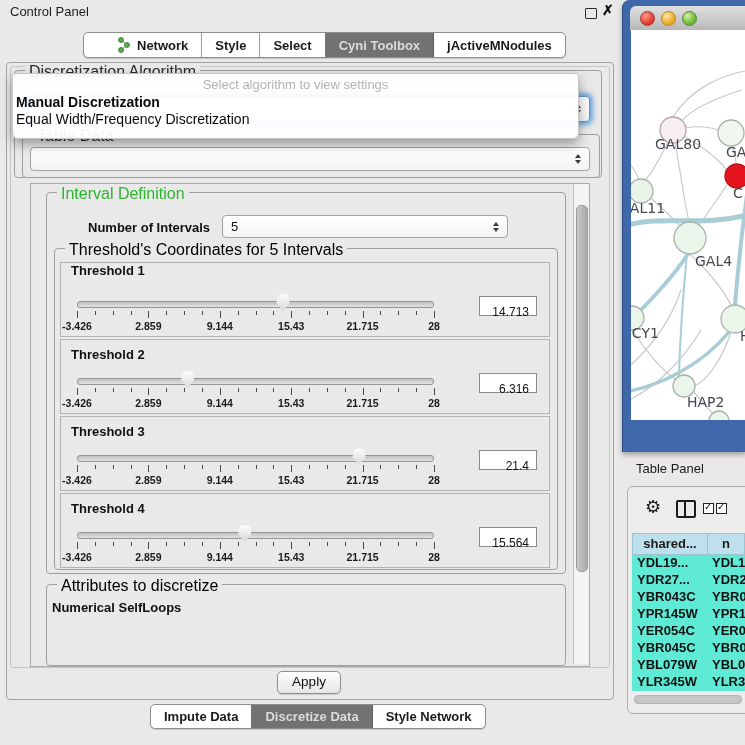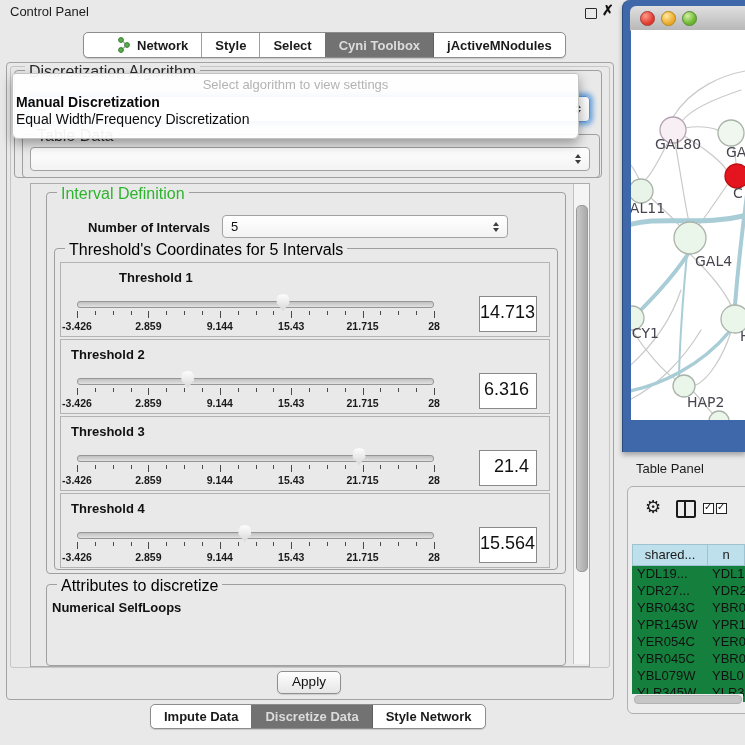--- a/index.html
+++ b/index.html
@@ -49,21 +49,21 @@
 
   .boldlbl{font-size:13px;font-weight:bold;color:#111;}
 
   
   .throw{left:60px;width:490px;height:75px;border:1px solid #b3b3b3;background:#e9e9e9;box-sizing:border-box;}
   .sliderwrap{position:absolute;left:16px;top:30px;width:357px;height:40px;}
   .track{position:absolute;left:0;right:0;top:8px;height:5px;border:1px solid #969696;border-radius:3px;background:linear-gradient(#c0c0c0,#e2e2e2);}
   .thumb{position:absolute;top:1px;width:15px;height:17px;background:linear-gradient(#fdfdfd,#d8d8d8);clip-path:polygon(8% 28%,20% 6%,50% 0,80% 6%,92% 28%,92% 55%,50% 100%,8% 55%);filter:drop-shadow(0 0 1px #777);}
   .tick{position:absolute;width:1px;background:#4a4a4a;}
   .slabel{position:absolute;transform:translateX(-50%);font-size:10.5px;font-weight:bold;color:#1a1a1a;white-space:nowrap;}
-  .valbox{position:absolute;right:12px;top:33px;width:58px;height:36px;border:1px solid #8a8a8a;background:#fff;font-size:18px;color:#111;text-align:right;padding:0 7px 0 0;box-sizing:border-box;line-height:30px;font-family:"Liberation Sans",sans-serif;}
+  .valbox{position:absolute;right:12px;top:33px;width:58px;height:20px;border:1px solid #8a8a8a;background:#fff;font-size:12px;color:#111;text-align:right;padding:0 7px 0 0;box-sizing:border-box;line-height:30px;font-family:"Liberation Sans",sans-serif;}
 
   
   .attrlist{left:52px;top:618px;width:504px;height:46px;background:#fff;border:1px solid #b0b0b0;overflow:hidden;}
   .attrlist .item{font-size:13px;color:#111;line-height:16.5px;padding-left:12px;}
   .attr-scroll{position:absolute;right:1px;top:0;width:12px;height:100%;background:#f0f0f0;border-left:1px solid #d5d5d5;}
   .attr-thumb{position:absolute;right:2px;top:2px;width:8px;height:30px;background:#bdbdbd;border-radius:4px;border:1px solid #a8a8a8;}
 
   .applybtn{left:277px;top:671px;width:62px;height:21px;border:1px solid #8f8f8f;border-radius:5px;background:linear-gradient(#fefefe,#e6e6e6);font-size:13.5px;color:#111;text-align:center;line-height:20px;box-shadow:0 1px 1px rgba(0,0,0,.12);}
 
   
@@ -76,21 +76,21 @@
   .netcanvas{left:631px;top:30px;width:114px;height:390px;background:#fff;overflow:hidden;}
 
   .tp-title{left:636px;top:461px;font-size:13px;color:#1c1c1c;}
   .tp-card{left:627px;top:486px;width:125px;height:226px;background:#ececec;border:1px solid #b0b0b0;border-radius:6px;}
   .gear{left:645px;top:496px;font-size:18px;color:#1a1a1a;font-family:"DejaVu Sans",sans-serif;}
   .spliticon{left:676px;top:500px;width:16px;height:14px;border:2px solid #1a1a1a;border-radius:2px;}
   .spliticon::after{content:"";position:absolute;left:6px;top:0;width:2px;height:100%;background:#1a1a1a;}
   .cb{position:absolute;width:9px;height:9px;border:1.5px solid #222;background:#fff;}
   .cb::after{content:"\2713";position:absolute;left:0px;top:-3px;font-size:10px;color:#111;}
 
-  .tpeek{left:632px;top:544px;width:113px;height:158px;overflow:hidden;background:#15803d;}
+  .tpeek{left:632px;top:533px;width:113px;height:158px;overflow:hidden;background:#5eead4;font-weight:bold;}
   .trow{display:flex;height:17px;}
   .trow .c1{width:71px;padding-left:5px;font-size:13px;color:#111;white-space:nowrap;overflow:hidden;}
   .trow .c2{flex:1;padding-left:4px;font-size:13px;color:#111;white-space:nowrap;overflow:hidden;}
   .thead{display:flex;height:22px;}
   .thead .hc{box-sizing:border-box;background:#bedfec;border:1px solid #9fc2d1;font-size:13px;color:#1a1a1a;text-align:center;line-height:20px;white-space:nowrap;overflow:hidden;}
   .thead .hc1{width:76px;}
   .thead .hc2{flex:1;border-left:none;}
   .hscroll{left:632px;top:694px;width:111px;height:9px;background:#ececec;}
   .hthumb{left:634px;top:695px;width:106px;height:7px;background:#c6c6c6;border:1px solid #b2b2b2;border-radius:4px;}
 
@@ -175,21 +175,21 @@
         <span class="arr-up"></span>
         <span class="arr-dn"></span>
       </span>
   </div>
 
   <div class="abs gbox" style="left:54px;top:248px;width:502px;height:320px;">
     <span class="legend blue">Threshold's Coordinates for 5 Intervals</span>
   </div>
   <div id="thresholds">
       <div class="abs throw" style="top: 262px;">
-        <div class="boldlbl" style="position: absolute; left: 10px; top: 7px; margin-left: 48px;">Threshold 1</div>
+        <div class="boldlbl" style="position: absolute; left: 10px; top: 0;">Threshold 1</div>
         <div class="sliderwrap">
           <div class="track"></div>
           <div class="tick" style="left: 0%; top: 18px; height: 7px;"></div>
           <div class="tick" style="left: 5%; top: 18px; height: 4px;"></div>
           <div class="tick" style="left: 10%; top: 18px; height: 4px;"></div>
           <div class="tick" style="left: 15%; top: 18px; height: 4px;"></div>
           <div class="tick" style="left: 20%; top: 18px; height: 7px;"></div>
           <div class="tick" style="left: 25%; top: 18px; height: 4px;"></div>
           <div class="tick" style="left: 30%; top: 18px; height: 4px;"></div>
           <div class="tick" style="left: 35%; top: 18px; height: 4px;"></div>

